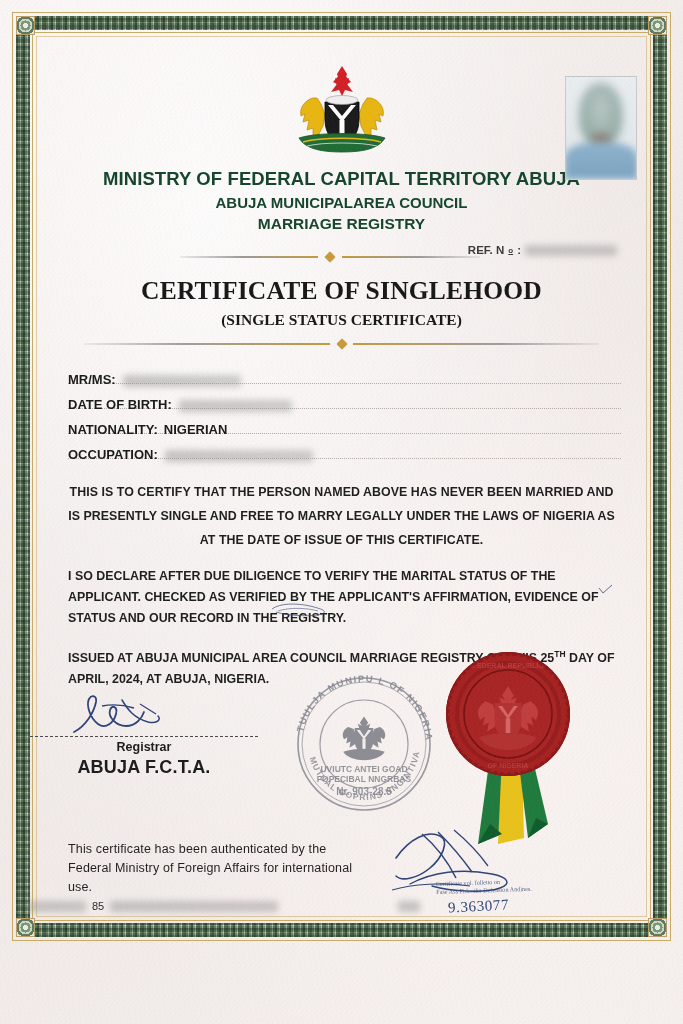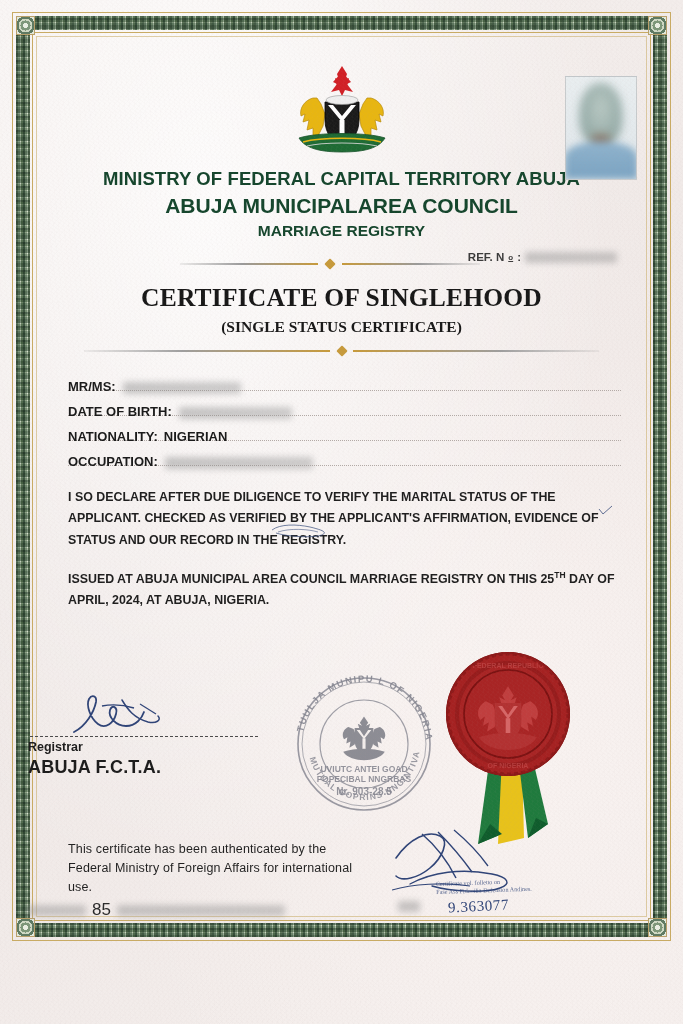--- a/index.html
+++ b/index.html
@@ -145,21 +145,21 @@
     text-align: center;
   }
   .hdr .l1 {
     font-size: 18.5px;
     font-weight: bold;
     color: #14452c;
     letter-spacing: .1px;
     white-space: nowrap;
   }
   .hdr .l2 {
-    font-size: 21px;
+    font-size: 15px;
     font-weight: bold;
     color: #14452c;
     margin-top: 4px;
   }
   .hdr .l3 {
     font-size: 15.5px;
     font-weight: bold;
     color: #14452c;
     margin-top: 4px;
   }
@@ -316,20 +316,21 @@
     position: absolute;
     left: 202px; top: 36px;
     width: 62px; height: 15px;
   }
 
   
   .signblock {
     position: absolute;
     left: 28px; top: 696px;
     width: 232px;
+    text-align: center;
   }
   .signblock .sigimg { position: relative; height: 40px; }
   .signblock .sigimg svg { position: absolute; left: 34px; top: -4px; }
   .signblock .sigline {
     border-top: 1px dashed #4a4a4a;
     margin: 0 2px;
   }
   .signblock .role {
     font-size: 12.5px;
     font-weight: bold;
@@ -387,21 +388,21 @@
     align-items: center;
     gap: 6px;
   }
   .footer-redact .blk {
     height: 11px;
     background: linear-gradient(90deg, rgba(150,150,150,.5), rgba(140,140,140,.42));
     filter: blur(3px);
     border-radius: 2px;
   }
   .footer-redact .num {
-    font-size: 17px;
+    font-size: 11px;
     color: #2a2a2a;
   }
   .tail-redact {
     position: absolute;
     left: 398px; top: 901px;
     width: 22px; height: 11px;
     background: rgba(145,145,145,.48);
     filter: blur(3px);
     border-radius: 2px;
   }
@@ -520,20 +521,21 @@
         <span class="val">NIGERIAN</span>
       </div>
       <div class="field">
         <span class="dots"></span>
         <span class="lbl">OCCUPATION:</span>
         <span class="redact" style="width:148px"></span>
       </div>
     </div>
 
     <div class="body-text">
+      <div class="p1">THIS IS TO CERTIFY THAT THE PERSON NAMED ABOVE HAS NEVER BEEN MARRIED AND IS PRESENTLY SINGLE AND FREE TO MARRY LEGALLY UNDER THE LAWS OF NIGERIA AS AT THE DATE OF ISSUE OF THIS CERTIFICATE.</div>
 
       <div class="p2">
         <span>I SO DECLARE AFTER DUE DILIGENCE TO VERIFY THE MARITAL STATUS OF THE APPLICANT. CHECKED AS VERIFIED BY THE APPLICANT'S AFFIRMATION, EVIDENCE OF STATUS AND OUR RECORD IN THE REGISTRY.</span>
         <svg class="mark-check" viewBox="0 0 15 11">
           <path d="M1 4 L5 9 L14 1" fill="none" stroke="#3b4f7d" stroke-width="1" opacity=".8"></path>
         </svg>
         <svg class="mark-loop" viewBox="0 0 62 15">
           <path d="M2 7 C10 1 26 1 40 4 C52 7 58 9 52 12 C44 15 18 14 6 10" fill="none" stroke="#3b4f7d" stroke-width=".9" opacity=".8"></path>
           <path d="M8 9 C20 5 38 6 48 9" fill="none" stroke="#3b4f7d" stroke-width=".8" opacity=".7"></path>
         </svg>

